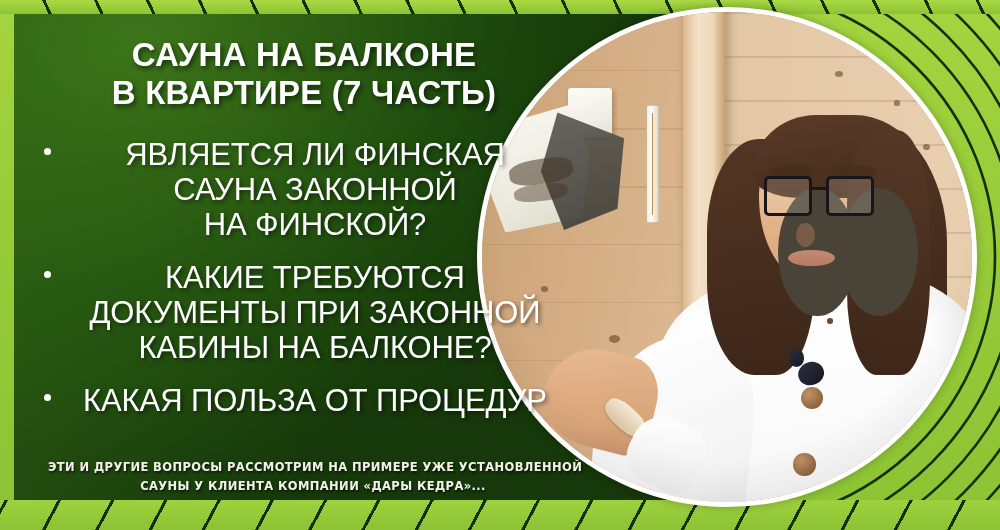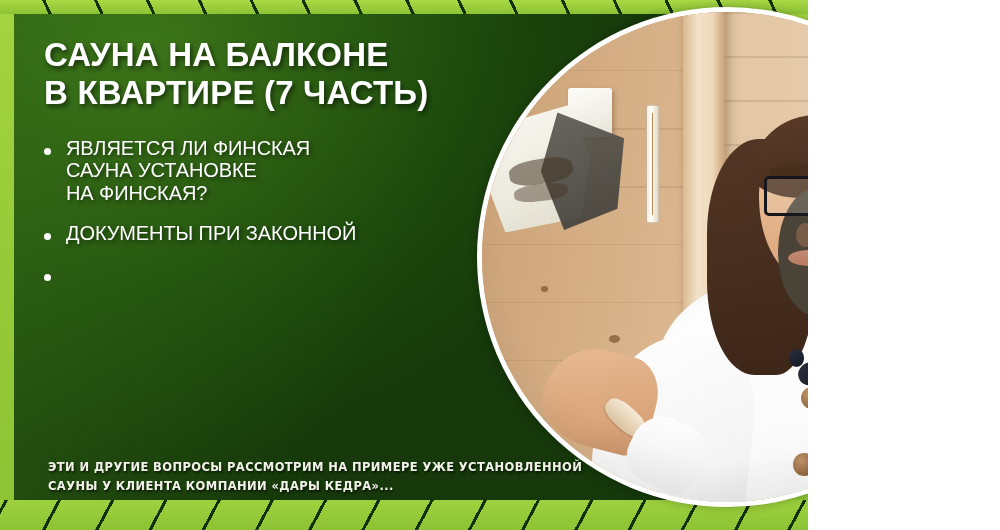--- a/index.html
+++ b/index.html
@@ -7,24 +7,25 @@
   html, body {
     width: 1000px;
     height: 530px;
     overflow: hidden;
     background: #ffffff;
     font-family: "Liberation Sans", sans-serif;
   }
 
   #banner {
     position: relative;
-    width: 808px;
+    width: 1000px;
     height: 530px;
     overflow: hidden;
     background: #9acd3c;
+    text-align: center;
   }
 
   
   .frame-bg {
     position: absolute;
     inset: 0;
     background: linear-gradient(180deg, #a4d43f 0%, #97ca38 50%, #8cc334 100%);
   }
 
   
@@ -104,21 +105,21 @@
     white-space: nowrap;
   }
 
   .bullets {
     margin-top: 24px;
   }
 
   .bullet {
     position: relative;
     color: #ffffff;
-    font-size: 20px;
+    font-size: 31px;
     font-weight: 500;
     line-height: 1.13;
     letter-spacing: -0.1px;
     padding-left: 22px;
     margin-bottom: 18px;
     text-shadow: 2px 2px 4px rgba(0,0,0,0.5);
   }
   .bullet .dot {
     position: absolute;
     left: 0;
@@ -583,31 +584,34 @@
     <div class="title">
       <span class="bline">САУНА НА БАЛКОНЕ</span>
       <span class="bline">В КВАРТИРЕ (7 ЧАСТЬ)</span>
     </div>
 
     <div class="bullets">
 
       <div class="bullet">
         <span class="dot"></span>
         <span class="bline">ЯВЛЯЕТСЯ ЛИ ФИНСКАЯ</span>
-        <span class="bline">САУНА УСТАНОВКЕ</span>
-        <span class="bline">НА ФИНСКАЯ?</span>
+        <span class="bline">САУНА ЗАКОННОЙ</span>
+        <span class="bline">НА ФИНСКОЙ?</span>
       </div>
 
       <div class="bullet">
         <span class="dot"></span>
+        <span class="bline">КАКИЕ ТРЕБУЮТСЯ</span>
         <span class="bline">ДОКУМЕНТЫ ПРИ ЗАКОННОЙ</span>
+        <span class="bline">КАБИНЫ НА БАЛКОНЕ?</span>
       </div>
 
       <div class="bullet">
         <span class="dot"></span>
+        <span class="bline">КАКАЯ ПОЛЬЗА ОТ ПРОЦЕДУР</span>
       </div>
 
     </div>
   </div>
 
   <div class="footnote">
     <span class="fnline">ЭТИ И ДРУГИЕ ВОПРОСЫ РАССМОТРИМ НА ПРИМЕРЕ УЖЕ УСТАНОВЛЕННОЙ</span>
     <span class="fnline">САУНЫ У КЛИЕНТА КОМПАНИИ «ДАРЫ КЕДРА»...</span>
   </div>
 

